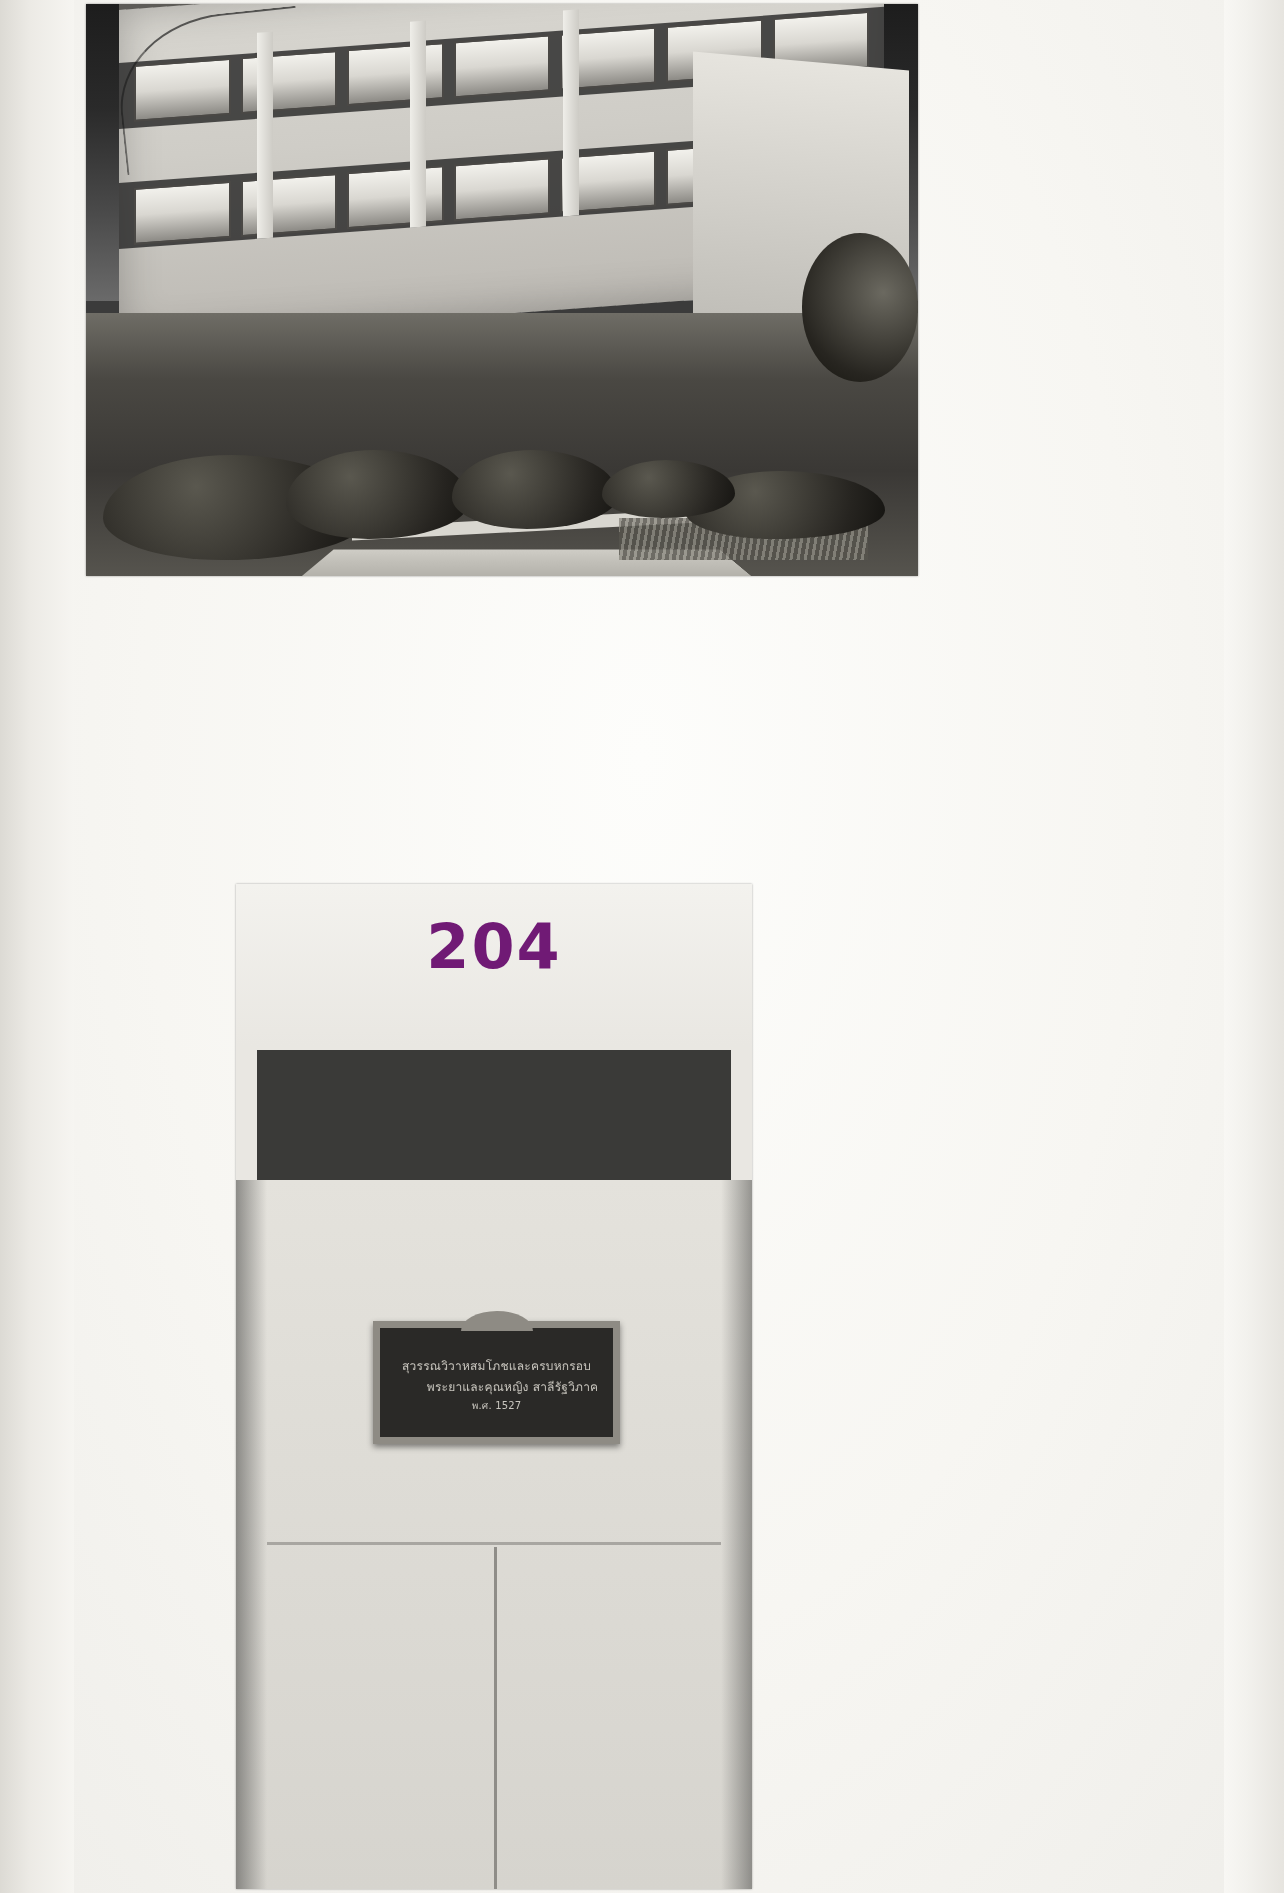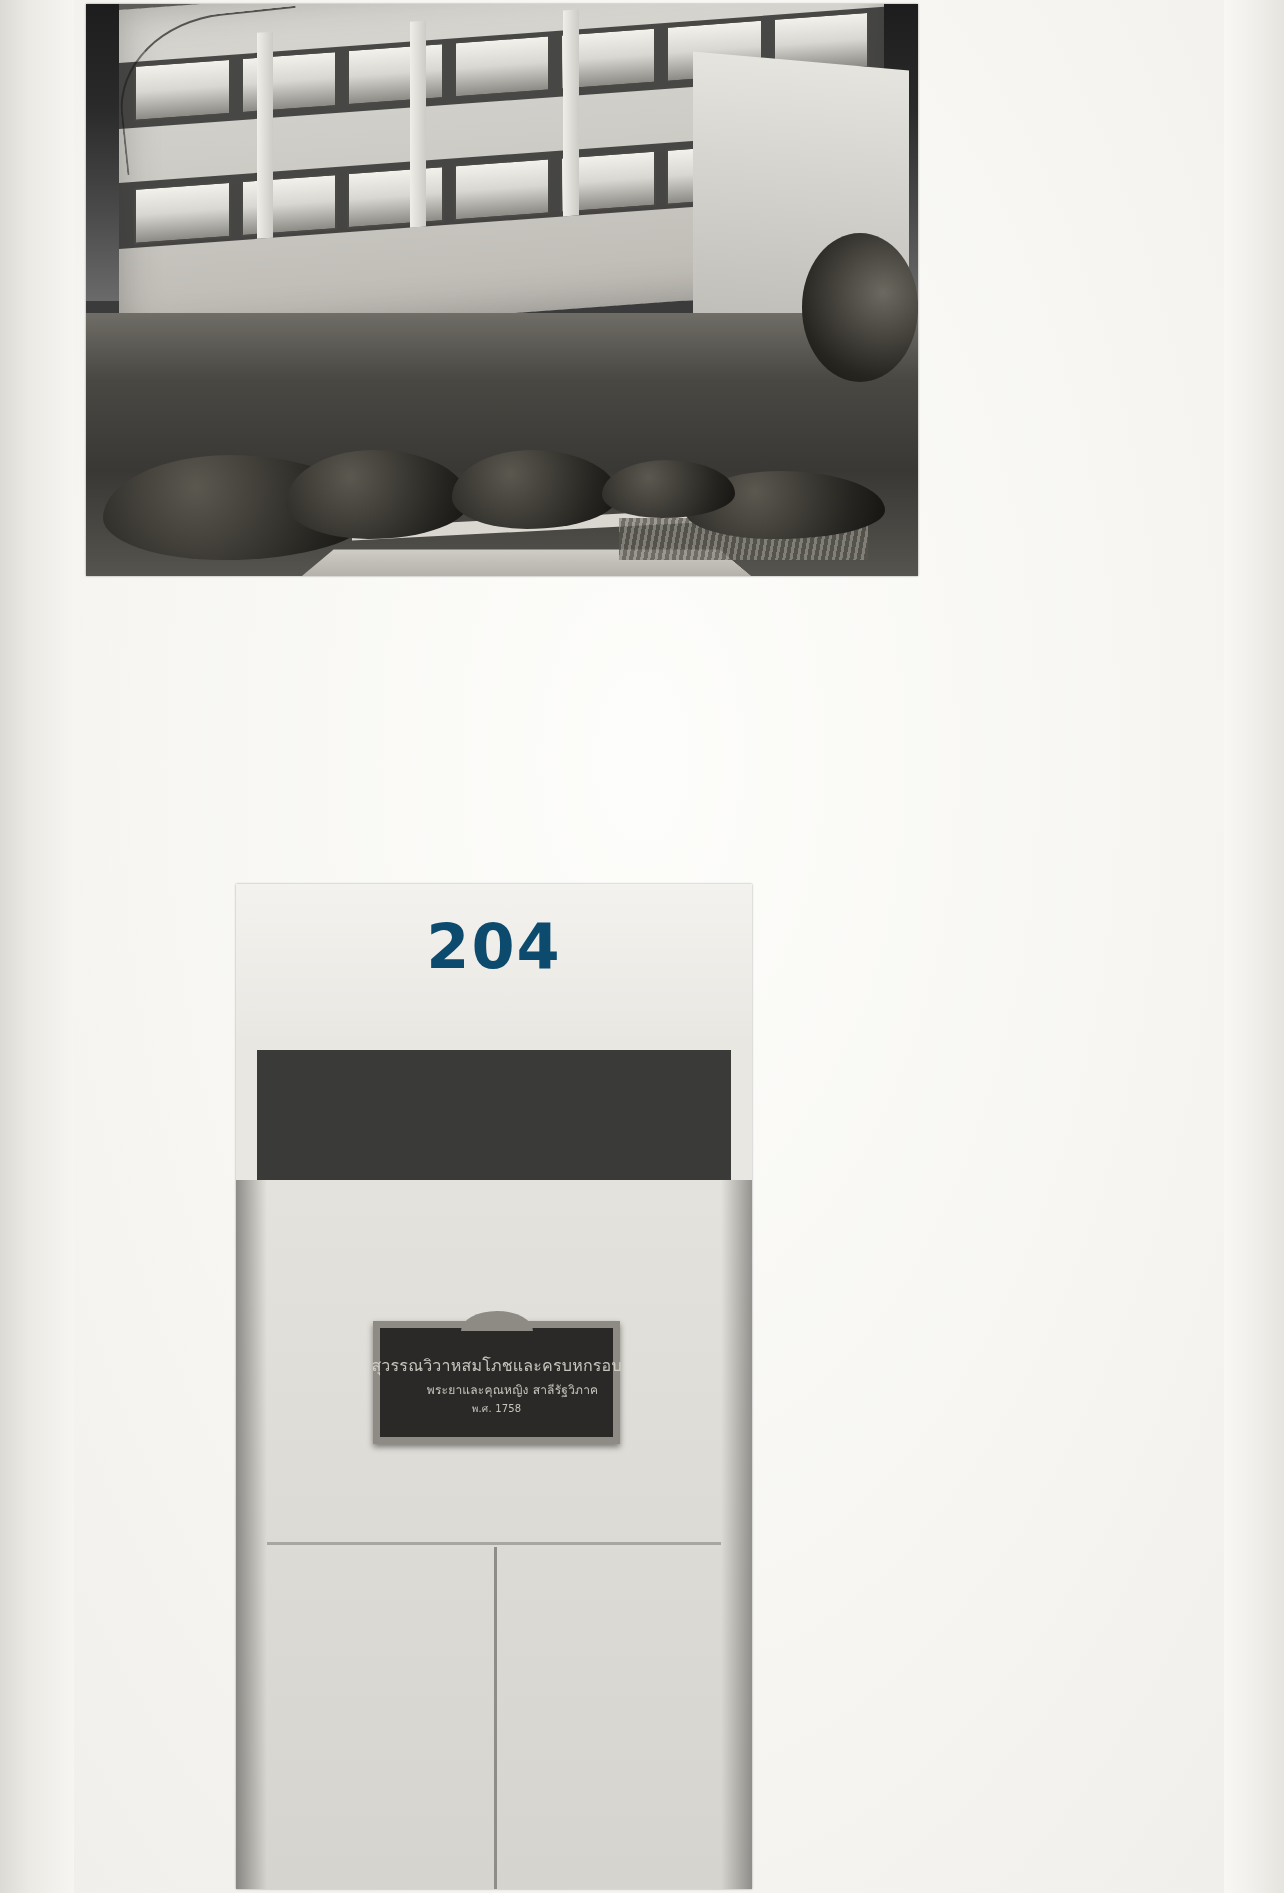--- a/index.html
+++ b/index.html
@@ -210,21 +210,21 @@
     background: linear-gradient(to bottom, #f3f2ee, #e9e7e2);
   }
   .room-number {
     position: absolute;
     top: 2.6%;
     left: 0; width: 100%;
     text-align: center;
     font-family: "DejaVu Sans", sans-serif;
     font-weight: bold;
     font-size: 62px;
-    color: #0c4a6e;
+    color: #701a75;
     letter-spacing: 2px;
   }
   .dark-band {
     position: absolute;
     left: 4%;
     top: 16.5%;
     width: 92%;
     height: 13%;
     background: #3a3a38;
   }
@@ -287,21 +287,21 @@
     left: 50%;
     transform: translateX(-50%);
     width: 72px;
     height: 20px;
     background: #8e8b84;
     border-radius: 50% 50% 0 0 / 100% 100% 0 0;
   }
   .plaque-line {
     font-family: "DejaVu Sans", sans-serif;
     color: #d6d3cb;
-    font-size: 16px;
+    font-size: 12px;
     letter-spacing: .2px;
     white-space: nowrap;
     opacity: .92;
   }
   .plaque-line.l2 { font-size: 12px; margin-left: 32px; }
   .plaque-line.l3 { font-size: 10px; }
 </style>
 </head>
 <body>
 
@@ -359,16 +359,16 @@
     <div class="dark-band"></div>
     <div class="wall-mid"></div>
     <div class="shadow-left"></div>
     <div class="shadow-right"></div>
     <div class="seam-h"></div>
     <div class="door-seam"></div>
     <div class="plaque">
       <div class="plaque-crest"></div>
       <div class="plaque-line l1">สุวรรณวิวาหสมโภชและครบหกรอบ</div>
       <div class="plaque-line l2">พระยาและคุณหญิง สาลีรัฐวิภาค</div>
-      <div class="plaque-line l3">พ.ศ. 1758</div>
+      <div class="plaque-line l3">พ.ศ. 1527</div>
     </div>
   </div>
 </div>
 
 </body></html>

